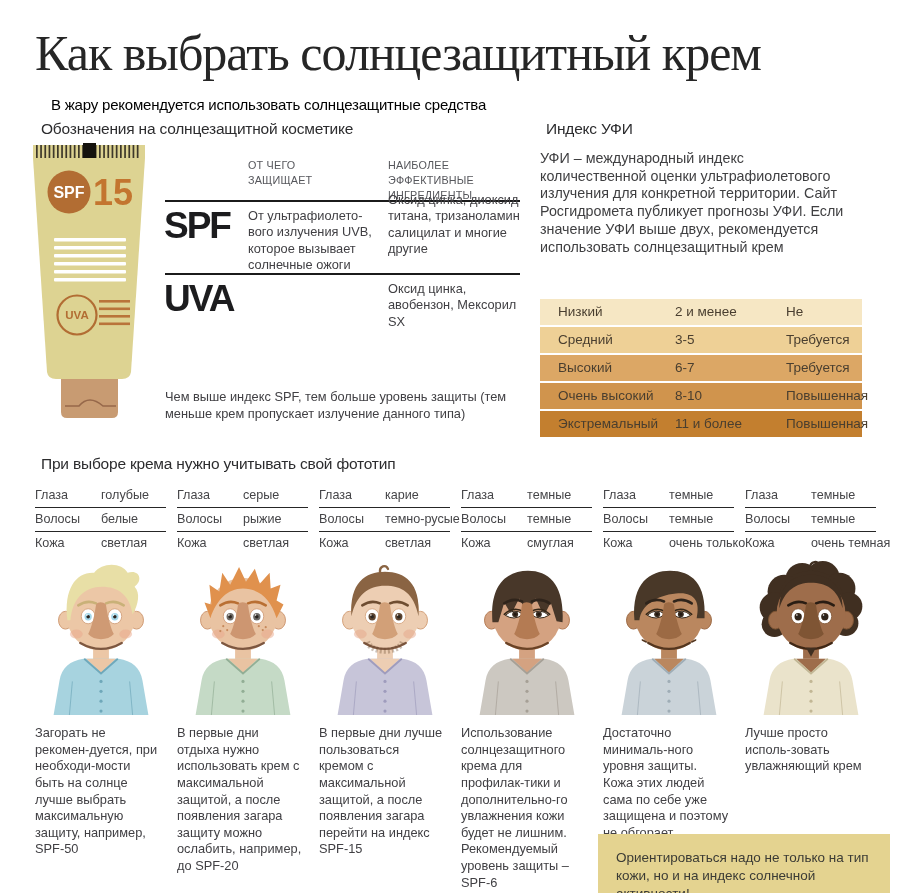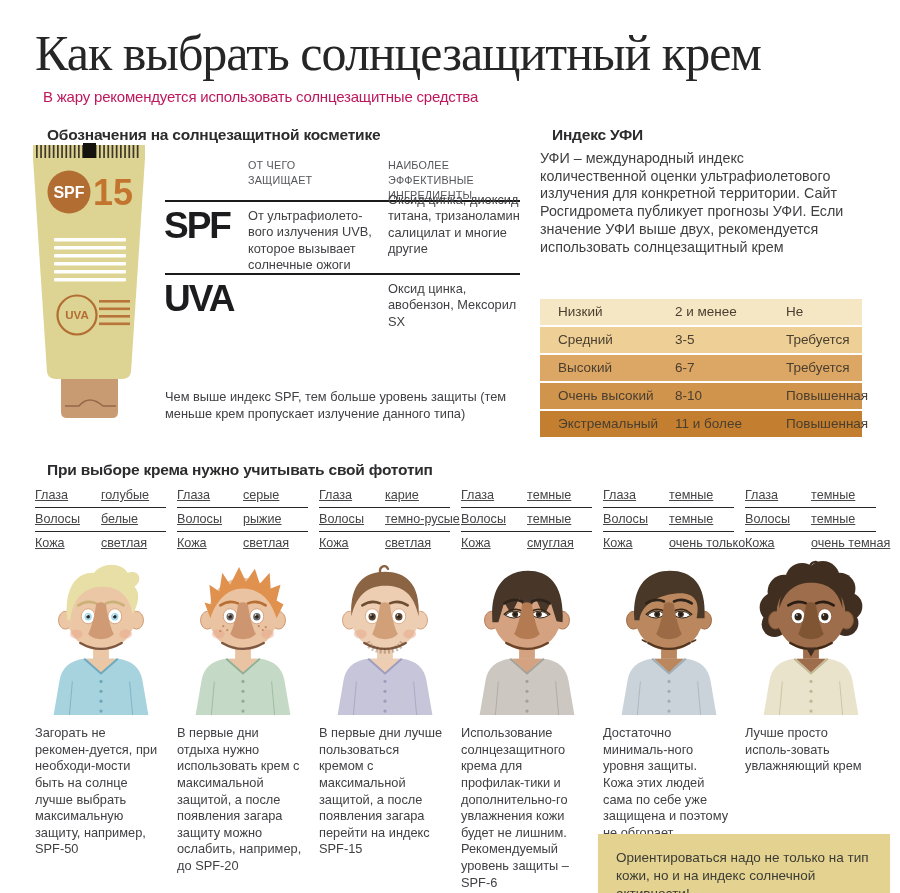--- a/index.html
+++ b/index.html
@@ -1,21 +1,21 @@
 <!DOCTYPE html>
 <html><head>
 <meta charset="utf-8">
 <style>
   html,body{margin:0;padding:0;background:#fff;}
   .page{position:relative;width:900px;height:893px;background:#ffffff;overflow:hidden;
         font-family:"Liberation Sans",sans-serif;color:#414044;}
   h1.title{position:absolute;left:35px;top:24px;margin:0;font-family:"Liberation Serif",serif;
         font-weight:400;font-size:50px;letter-spacing:-1px;color:#262626;white-space:nowrap;}
-  .subtitle{position:absolute;left:35px;top:80px;margin:8px;font-size:15px;color:#be185d;letter-spacing:-0.2px;}
-  h2.sec{position:absolute;margin:12px;font-size:15.5px;font-weight:bold;color:#2c2c2e;letter-spacing:-0.2px;}
+  .subtitle{position:absolute;left:35px;top:80px;margin:16px;font-size:15px;color:#000000;letter-spacing:-0.2px;}
+  h2.sec{position:absolute;margin:6px;font-size:15.5px;font-weight:normal;color:#2c2c2e;letter-spacing:-0.2px;}
   .h2-markings{left:35px;top:114px;}
   .h2-ufi{left:540px;top:114px;}
   .h2-pt{left:35px;top:449px;}
   .colhead{position:absolute;font-size:10.8px;color:#55565b;letter-spacing:0.2px;line-height:1.4;
         text-transform:uppercase;white-space:pre-line;}
   .spf-head-1{left:248px;top:158px;width:120px;}
   .spf-head-2{left:388px;top:158px;width:140px;}
   .rule{position:absolute;left:165px;width:355px;height:2.4px;background:#1b1b1b;}
   .rule-1{top:200px;}.rule-2{top:273px;}
   .big-label{position:absolute;font-size:37px;font-weight:800;letter-spacing:-2px;color:#1c1c1e;line-height:1;}
@@ -29,21 +29,21 @@
   .spf-note{position:absolute;left:165px;top:389px;width:368px;margin:0;font-size:12.8px;line-height:1.3;color:#414044;}
   .ufi-desc{position:absolute;left:540px;top:150px;width:305px;margin:0;font-size:14.3px;line-height:1.24;color:#3f3f41;}
   .ufi-headers{position:absolute;left:540px;top:260px;width:325px;height:34px;}
   .ufi-h{position:absolute;top:0;}
   .ufi-rows{position:absolute;left:540px;top:299px;width:322px;}
   .ufi-row{position:relative;height:25.5px;margin-bottom:2.6px;}
   .ufi-c{position:absolute;top:0;line-height:25.5px;font-size:13.5px;color:#493e2f;}
   .ufi-c1{left:18px;}.ufi-c2{left:135px;}.ufi-c3{left:246px;}
   .tube{position:absolute;left:32px;top:141px;}
   .pt-grid{position:absolute;left:35px;top:484px;display:grid;grid-template-columns:repeat(6,131px);column-gap:11px;}
-  .pt-row{height:24px;box-sizing:border-box;padding-top:4px;display:flex;align-items:flex-start;font-size:12.6px;color:#454548;text-decoration:underline;}
+  .pt-row{height:24px;box-sizing:border-box;padding-top:4px;display:flex;align-items:flex-start;font-size:12.6px;color:#454548;}
   .pt-row.with-line{border-bottom:1.5px solid #262626;}
   .pt-label{width:66px;flex:none;}
   .pt-value{white-space:nowrap;}
   .pt-char{height:156px;margin-top:3px;display:flex;justify-content:center;align-items:flex-end;}
   .pt-desc{margin:10px 0 0;width:127px;font-size:12.8px;line-height:1.3;color:#414044;}
   .footer-note{position:absolute;left:598px;top:834px;width:292px;height:70px;box-sizing:border-box;padding:15px 18px 0;}
   .footer-note p{margin:0;font-size:13.5px;line-height:1.35;color:#3b3b35;}
   svg text{font-family:"Liberation Sans",sans-serif;}
 </style>
 </head>

